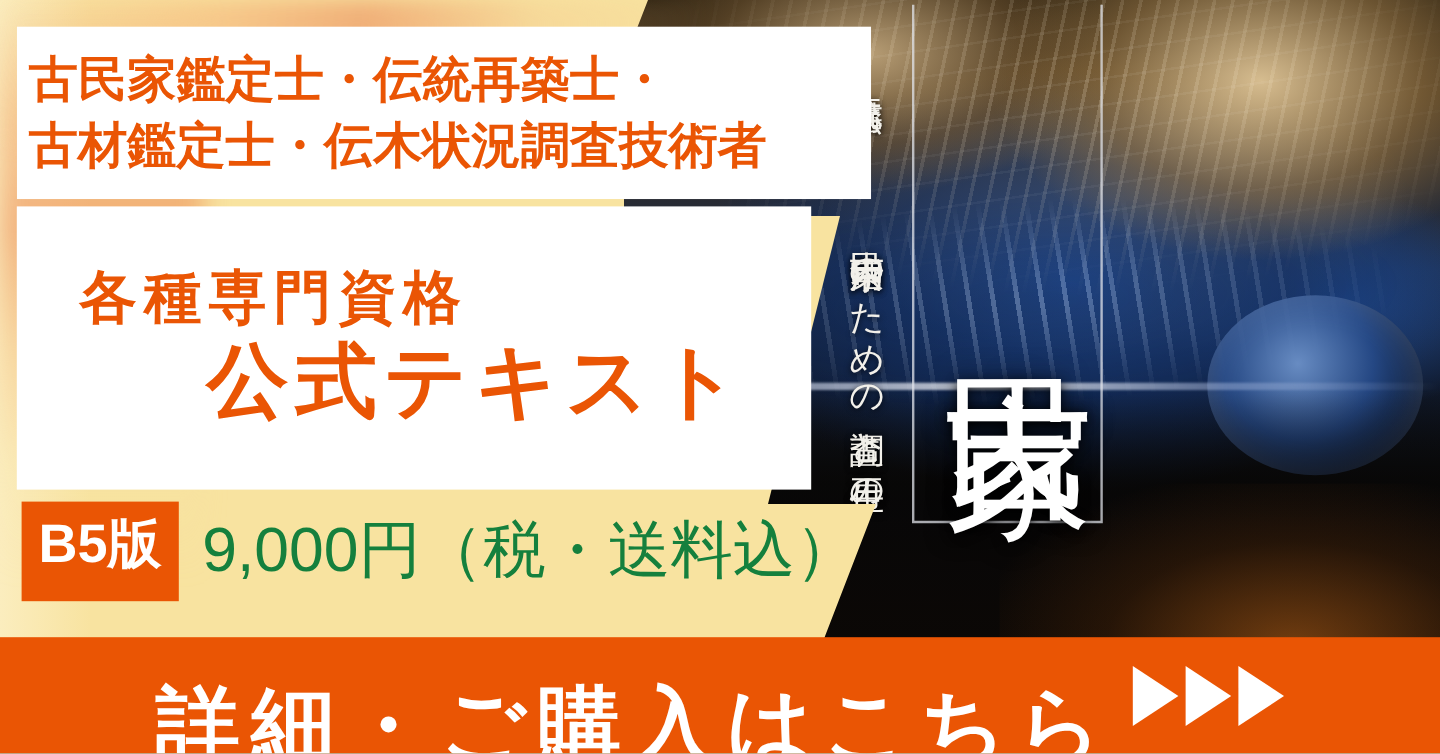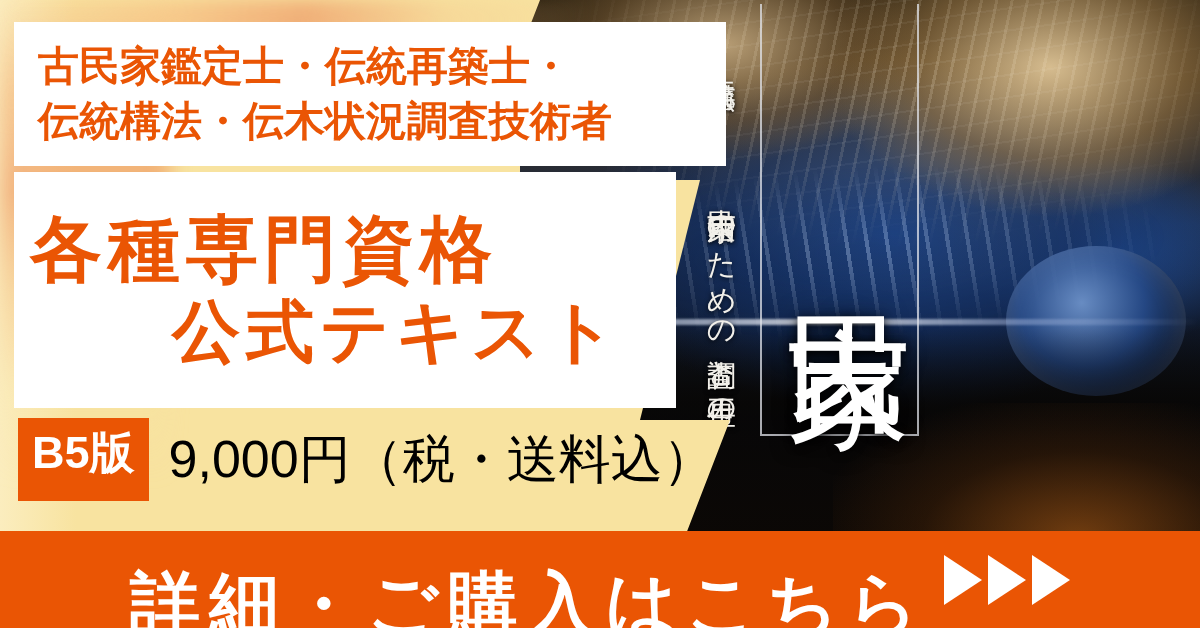--- a/index.html
+++ b/index.html
@@ -137,59 +137,59 @@
     clip-path:polygon(0 0, 640px 0, 712px 0, 712px 144px, 0 144px);
   }
   .panel-mid{
     left:14px;top:172px;width:662px;height:236px;
   }
 
   
   .headline-sm{
     position:absolute;left:14px;top:22px;width:712px;height:144px;
     display:flex;flex-direction:column;justify-content:center;
-    padding-left:24px;box-sizing:border-box;
+    padding-left:10px;box-sizing:border-box;
     color:#ea5504;
     font-weight:bold;
     font-size:41px;line-height:1.33;
     letter-spacing:0px;
     white-space:nowrap;
   }
 
   
   .headline-lg{
     position:absolute;left:14px;top:172px;width:662px;height:236px;
     display:flex;flex-direction:column;justify-content:center;
     box-sizing:border-box;
     color:#ea5504;
     font-weight:bold;
   }
   .headline-lg .l1{
-    font-size:72px;line-height:1.06;letter-spacing:6px;
-    padding-left:16px;white-space:nowrap;
+    font-size:48px;line-height:1.06;letter-spacing:6px;
+    padding-left:28px;white-space:nowrap;margin-left:24px;
   }
   .headline-lg .l2{
     font-size:68px;line-height:1.1;letter-spacing:6px;
     padding-left:158px;white-space:nowrap;margin-top:6px;
   }
 
   
   .price-row{
     position:absolute;left:18px;top:423px;height:72px;
     display:flex;align-items:center;
   }
   .badge{
     background:#ea5504;color:#ffffff;
     font-weight:bold;font-size:45px;line-height:1;
     padding:12px 14px 26px 14px;
     letter-spacing:0px;white-space:nowrap;
   }
   .price-text{
     margin-left:20px;
-    color:#000000;
+    color:#15803d;
     font-size:52px;line-height:1;
     letter-spacing:0px;white-space:nowrap;
   }
 
   
   .cta-bar{
     position:absolute;left:0;top:531px;width:1200px;height:97px;
     background:#ea5504;
     display:flex;align-items:center;justify-content:center;
   }
@@ -231,21 +231,21 @@
   <div class="cover-sub-a">伝統構法</div>
   <div class="cover-sub-b">古民家活用のための調査と再生の</div>
 
   <div class="cream-field"></div>
   <div class="cream-warm"></div>
   <div class="cream-topglow"></div>
 
   <div class="panel panel-top"></div>
   <div class="headline-sm">
     <div>古民家鑑定士・伝統再築士・</div>
-    <div>伝統構法・伝木状況調査技術者</div>
+    <div>古材鑑定士・伝木状況調査技術者</div>
   </div>
 
   <div class="panel panel-mid"></div>
   <div class="headline-lg">
     <div class="l1">各種専門資格</div>
     <div class="l2">公式テキスト</div>
   </div>
 
   <div class="price-row">
     <span class="badge">B5版</span>

